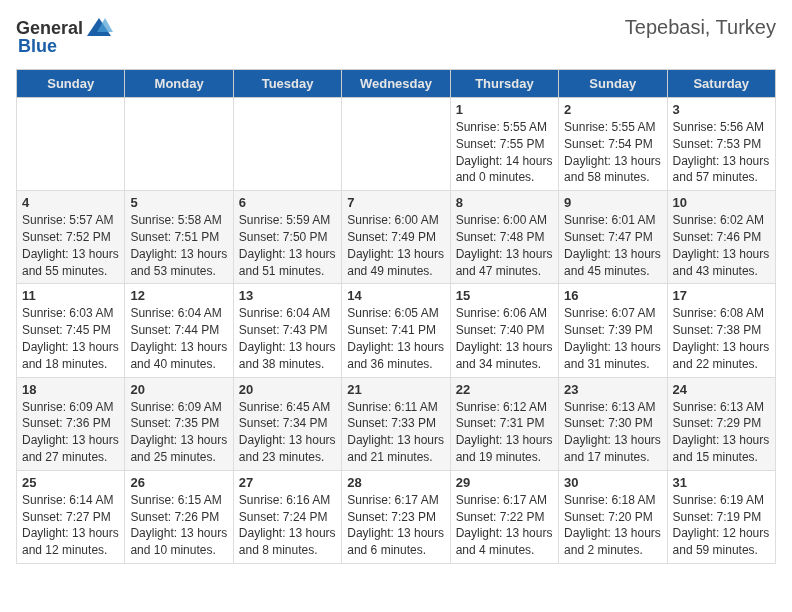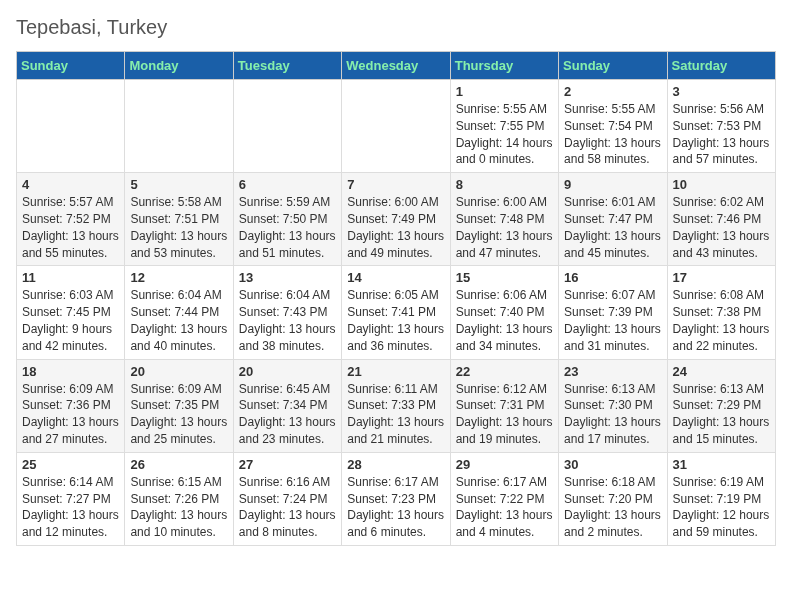--- a/index.html
+++ b/index.html
@@ -46,25 +46,25 @@
     .location {
       font-size: 20px;
       color: #555;
     }
     .calendar-table {
       width: 100%;
       border-collapse: collapse;
     }
     .calendar-table th {
       background-color: #1a5fa8;
-      color: #86efac;
+      color: #e5e5e5;
       font-size: 13px;
       font-weight: bold;
       padding: 6px 4px;
-      text-align: left;
+      text-align: center;
       border: 1px solid #ccc;
     }
     .calendar-table td {
       width: calc(100% / 7);
       vertical-align: top;
       padding: 4px 5px;
       font-size: 10.5px;
       color: #333;
       border: 1px solid #ddd;
       min-height: 80px;
@@ -88,20 +88,32 @@
       color: #333;
     }
     .empty-cell {
       background-color: #fff;
     }
   </style>
 </head>
 <body>
 
 <div class="header-area">
+  <div class="logo">
+    <div style="display:flex; flex-direction:column; align-items:flex-start;">
+      <div style="display:flex; align-items:center;">
+        <span class="logo-text-general">General</span>
+        <svg class="logo-icon" viewBox="0 0 28 24" xmlns="http://www.w3.org/2000/svg">
+          <polygon points="14,2 26,20 2,20" fill="#1a5fa8"></polygon>
+          <polygon points="20,2 28,16 12,16" fill="#4a9fd4" opacity="0.7"></polygon>
+        </svg>
+      </div>
+      <span class="logo-text-blue" style="margin-top:-4px; padding-left:2px;">Blue</span>
+    </div>
+  </div>
   <div class="title-area">
     <div class="location">Tepebasi, Turkey</div>
   </div>
 </div>
 
 <table class="calendar-table">
   <thead>
     <tr>
       <th>Sunday</th>
       <th>Monday</th>
@@ -157,21 +169,21 @@
           <div class="cell-detail"><span>Sunrise: 6:01 AM</span><br><span>Sunset: 7:47 PM</span><br><span>Daylight: 13 hours and 45 minutes.</span></div>
         </td>
         <td>
           <span class="day-number">10</span>
           <div class="cell-detail"><span>Sunrise: 6:02 AM</span><br><span>Sunset: 7:46 PM</span><br><span>Daylight: 13 hours and 43 minutes.</span></div>
         </td>
       </tr>
       <tr>
         <td>
           <span class="day-number">11</span>
-          <div class="cell-detail"><span>Sunrise: 6:03 AM</span><br><span>Sunset: 7:45 PM</span><br><span>Daylight: 9 hours and 42 minutes.</span></div>
+          <div class="cell-detail"><span>Sunrise: 6:03 AM</span><br><span>Sunset: 7:45 PM</span><br><span>Daylight: 13 hours and 18 minutes.</span></div>
         </td>
         <td>
           <span class="day-number">12</span>
           <div class="cell-detail"><span>Sunrise: 6:04 AM</span><br><span>Sunset: 7:44 PM</span><br><span>Daylight: 13 hours and 40 minutes.</span></div>
         </td>
         <td>
           <span class="day-number">13</span>
           <div class="cell-detail"><span>Sunrise: 6:04 AM</span><br><span>Sunset: 7:43 PM</span><br><span>Daylight: 13 hours and 38 minutes.</span></div>
         </td>
         <td>

